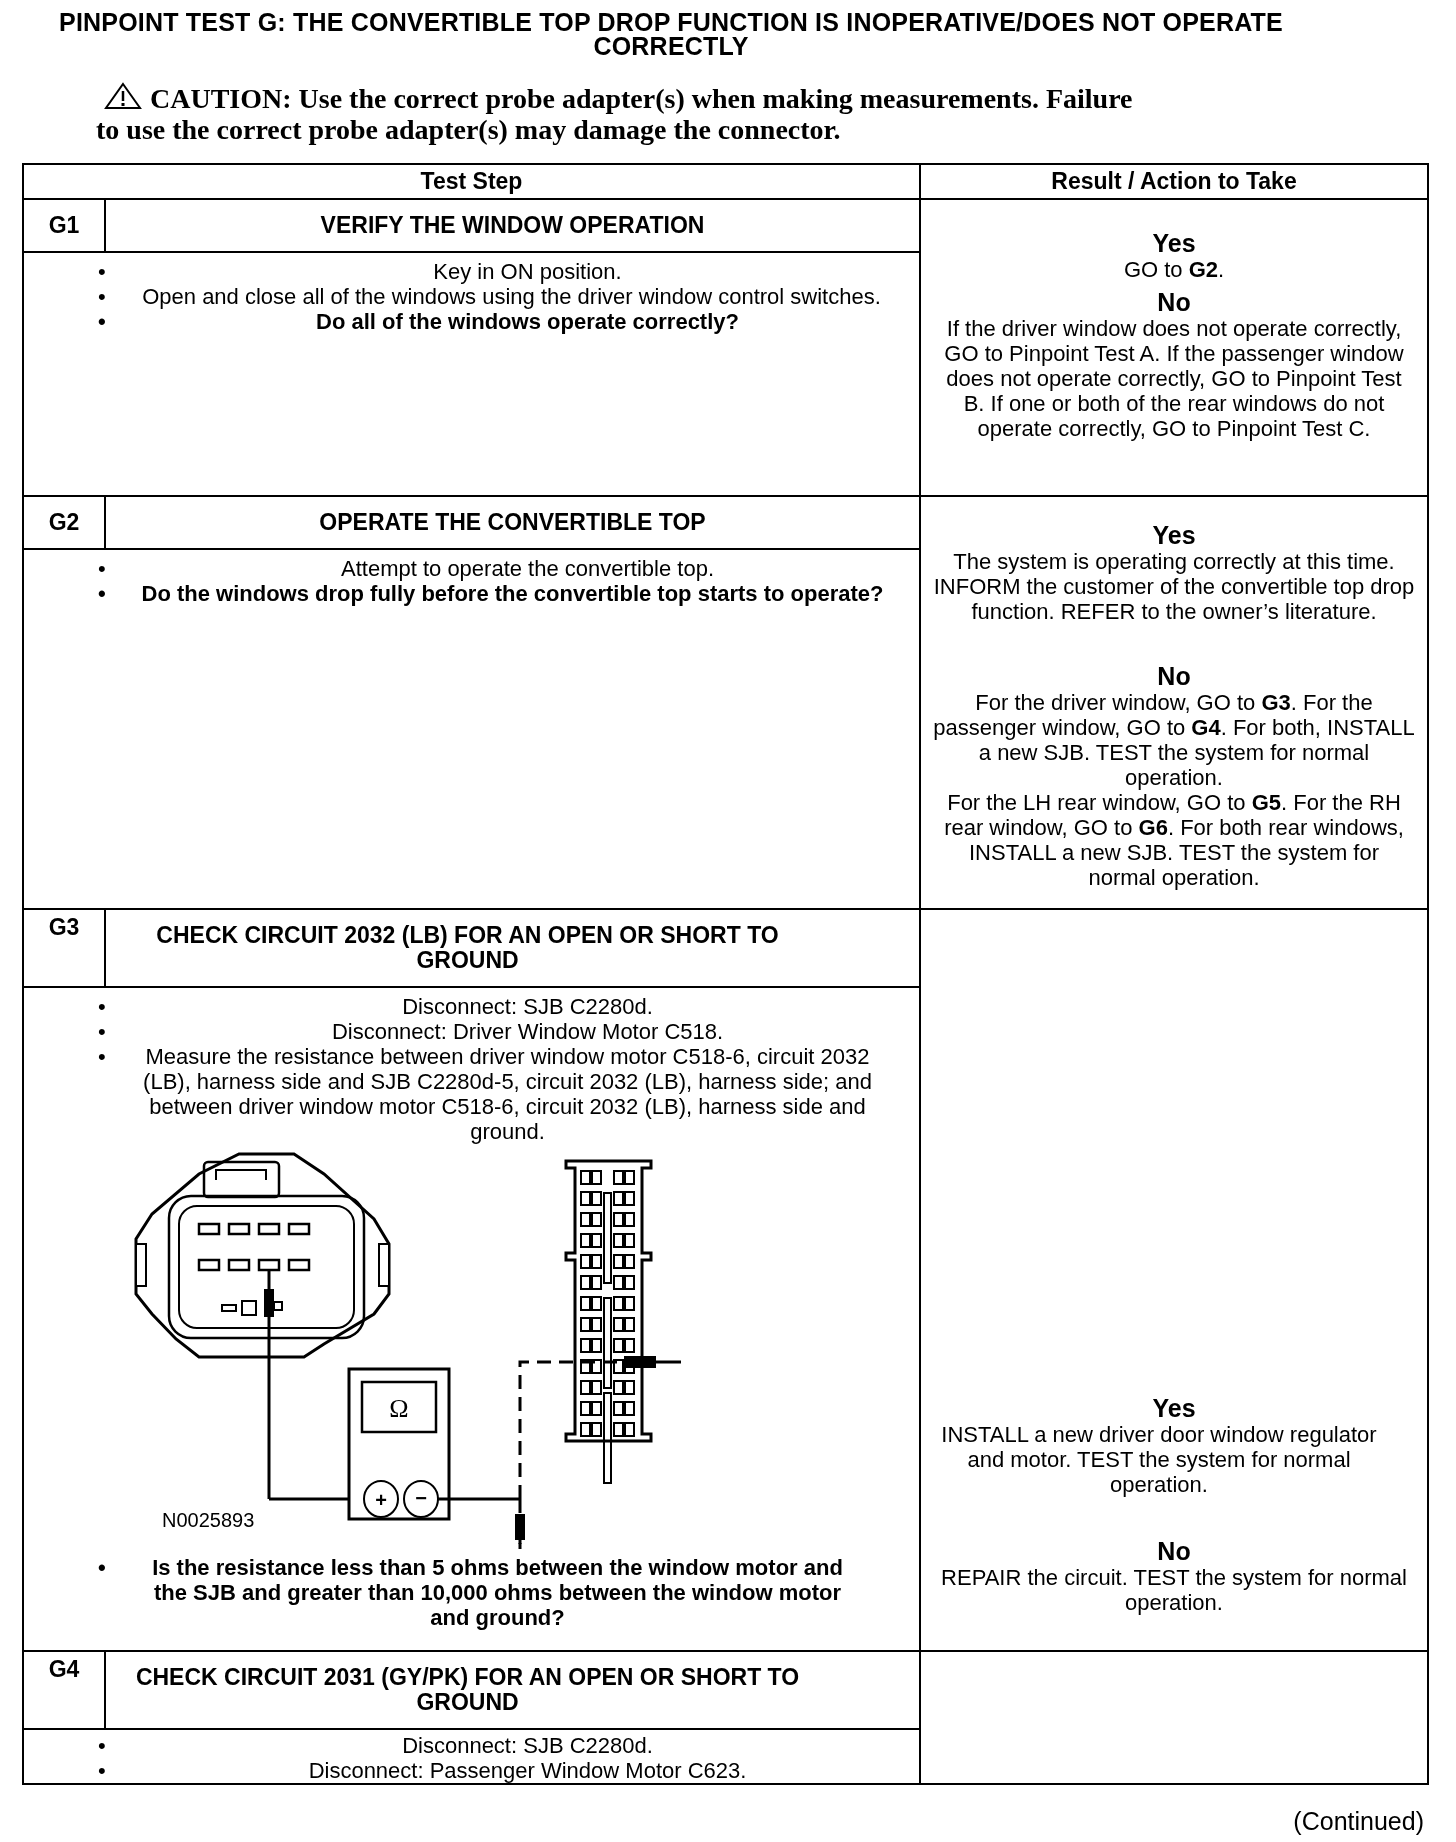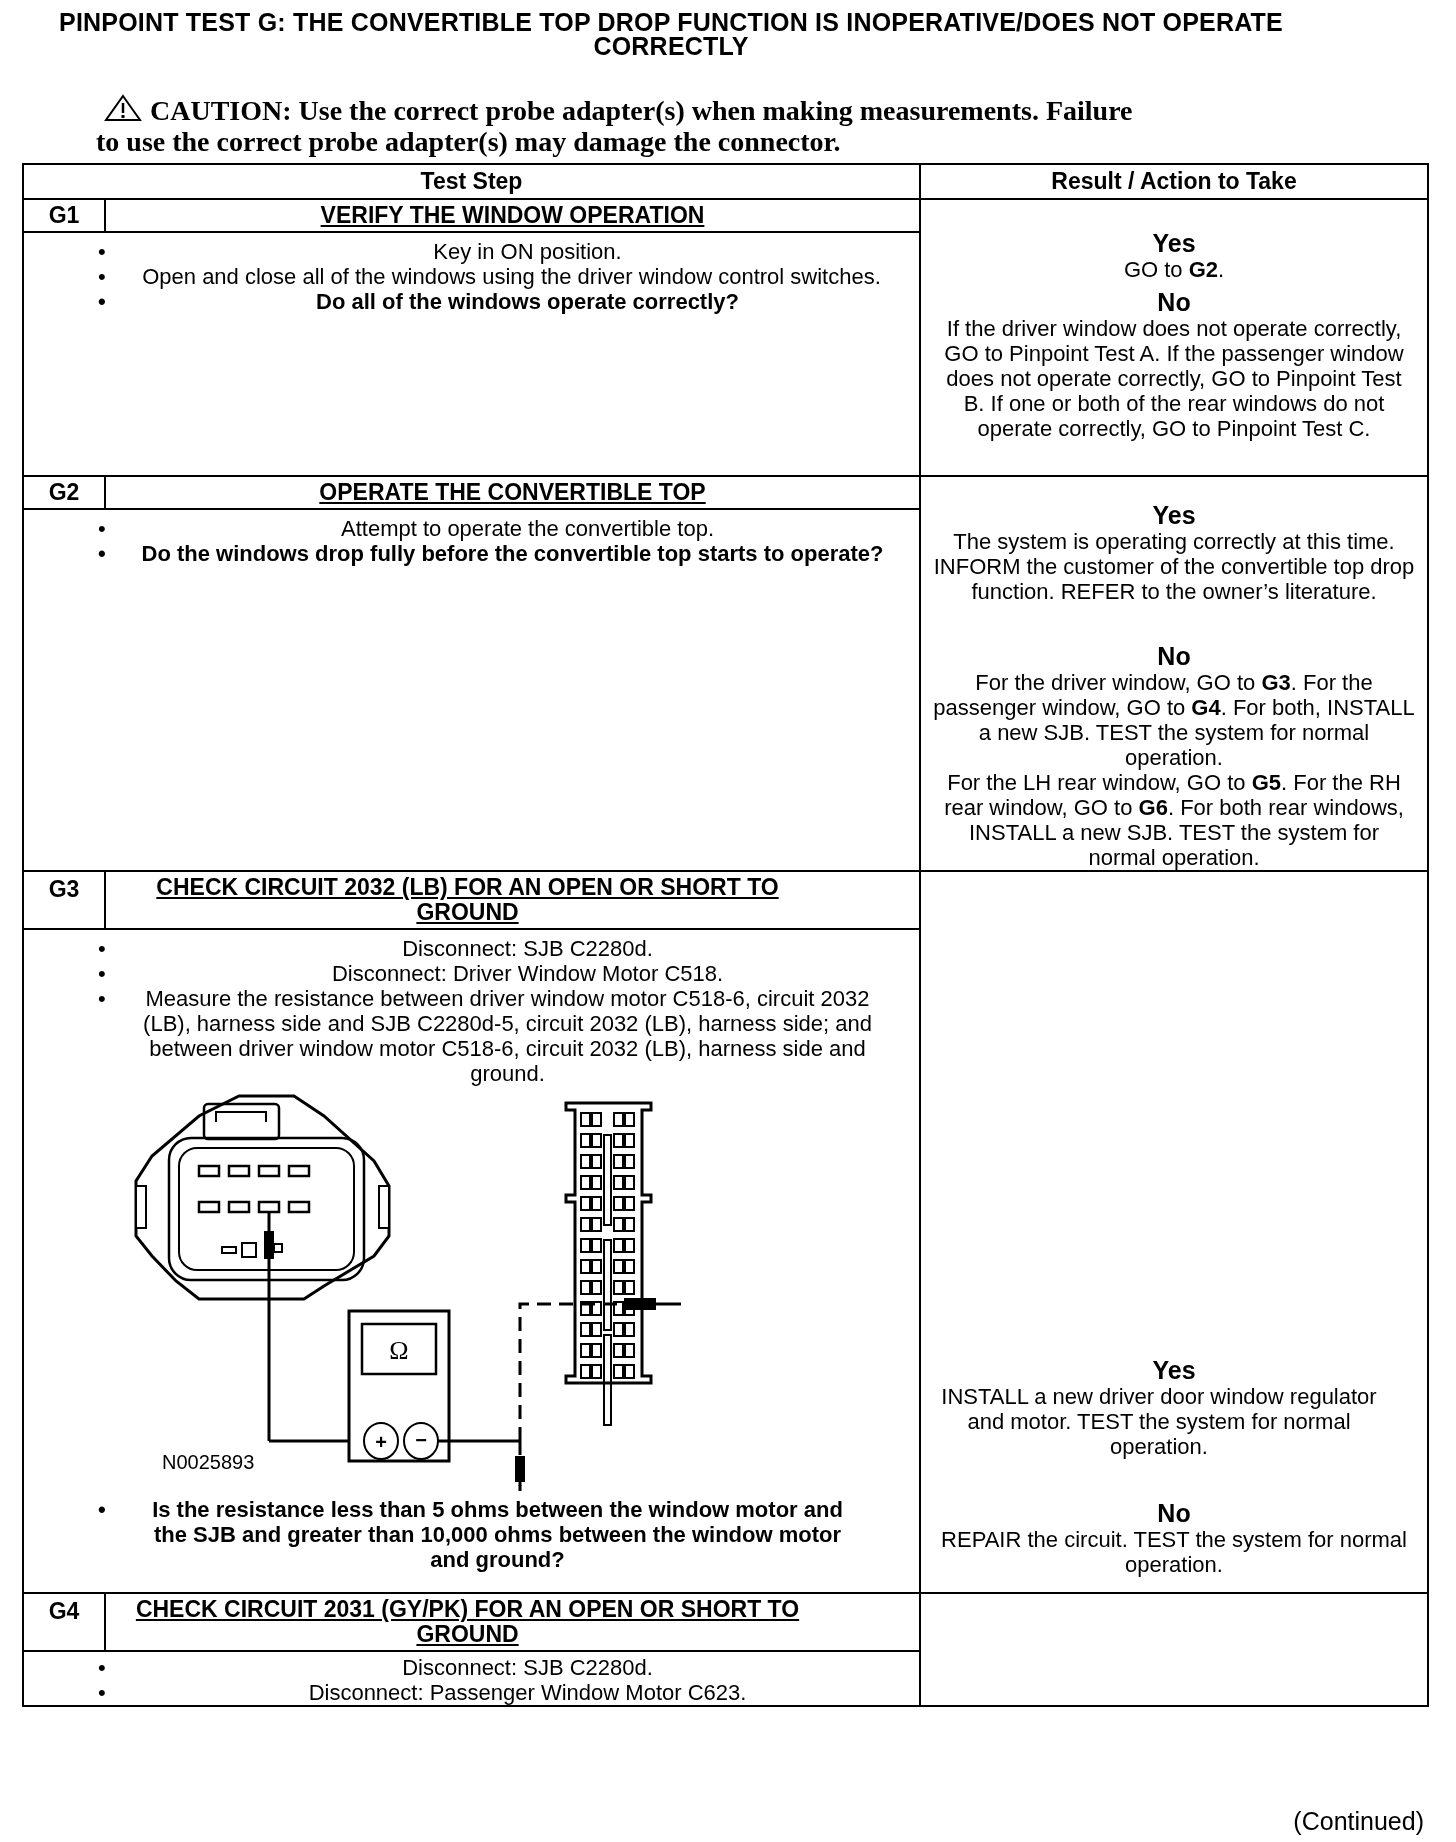--- a/index.html
+++ b/index.html
@@ -1,25 +1,25 @@
 <!DOCTYPE html>
 <html><head>
 <meta charset="utf-8">
 <style>
   html, body { margin: 0; padding: 0; background: #ffffff; }
   body { width: 1456px; height: 1842px; position: relative; color: #000; font-family: "Liberation Sans", sans-serif; overflow: hidden; }
   .title { position: absolute; left: 0; top: 10px; width: 1342px; text-align: center; font-weight: bold; font-size: 25px; line-height: 24px; letter-spacing: 0.2px; }
-  .caution { position: absolute; left: 104px; top: 94px; width: 1260px; font-family: "Liberation Serif", serif; font-weight: bold; font-size: 28px; line-height: 31px; }
+  .caution { position: absolute; left: 104px; top: 82px; width: 1260px; font-family: "Liberation Serif", serif; font-weight: bold; font-size: 28px; line-height: 31px; }
   .caution .l2 { display: block; margin-left: -8px; }
   .warn-icon { display: inline-block; width: 38px; height: 28px; vertical-align: -2px; margin-right: 8px; }
   table.pt { position: absolute; left: 22px; top: 163px; width: 1405px; border-collapse: collapse; table-layout: fixed; border-radius: 10px; }
   table.pt td, table.pt th { border: 2px solid #000; padding: 0; vertical-align: top; text-align: center; }
   table.pt tr.hdr th { height: 33px; font-size: 23px; font-weight: bold; text-align: center; vertical-align: middle; }
   .stepno { font-size: 23px; font-weight: bold; text-align: center; vertical-align: middle !important; }
-  .steptitle { font-size: 23px; font-weight: bold; padding: 3px 10px !important; line-height: 25px; text-decoration: underline; }
+  .steptitle { font-size: 23px; font-weight: bold; padding: 13px 10px !important; line-height: 25px; }
   ul.bl { margin: 6px 0 0 0; padding: 0 0 0 112px; list-style: none; }
   ul.bl li { position: relative; font-size: 22px; line-height: 25px; }
   ul.bl li::before { content: "\2022"; position: absolute; left: -38px; top: 0; font-size: 22px; }
   ul.bl li.q { font-weight: bold; }
   .res { padding: 0 12px 0 12px; font-size: 22px; line-height: 25px; }
   .res .k { font-weight: bold; font-size: 25px; display: block; line-height: 28px; }
   .res b { font-weight: bold; }
   .diagram { position: relative; height: 405px; margin-left: 20px; }
   .diagram svg { position: absolute; left: 0; top: 0; }
   .figid { position: absolute; left: 118px; top: 365px; font-size: 20px; }

